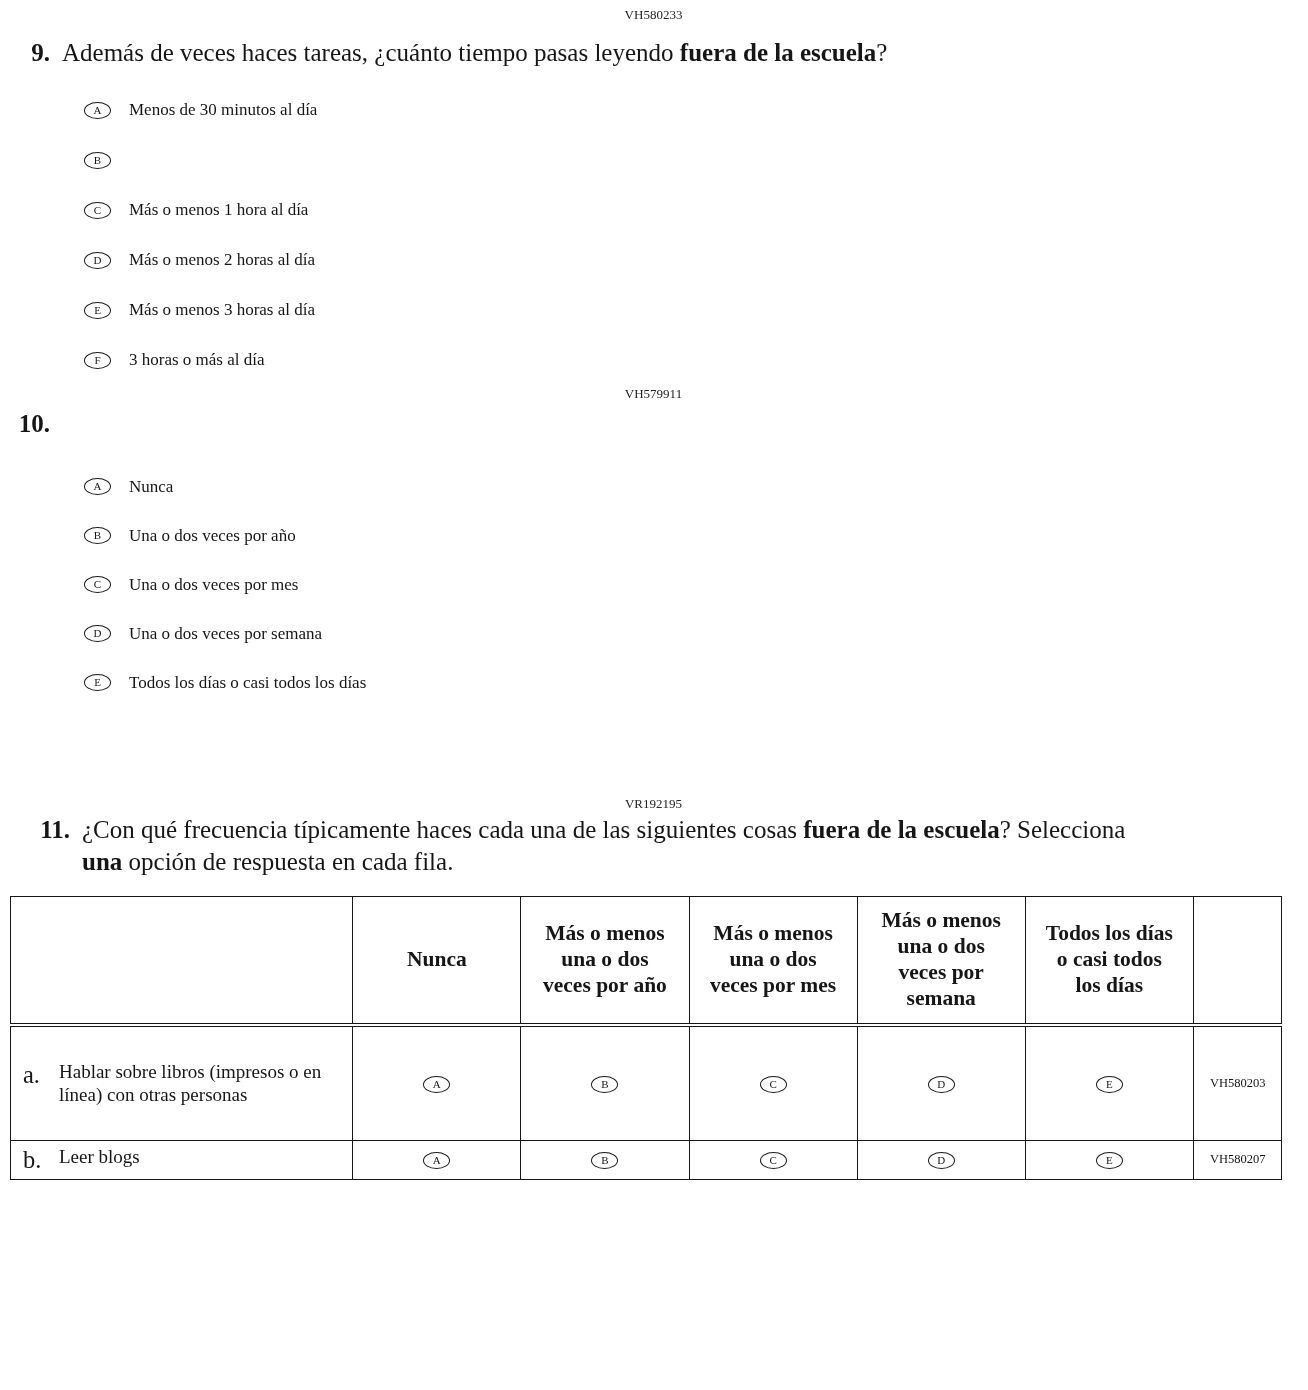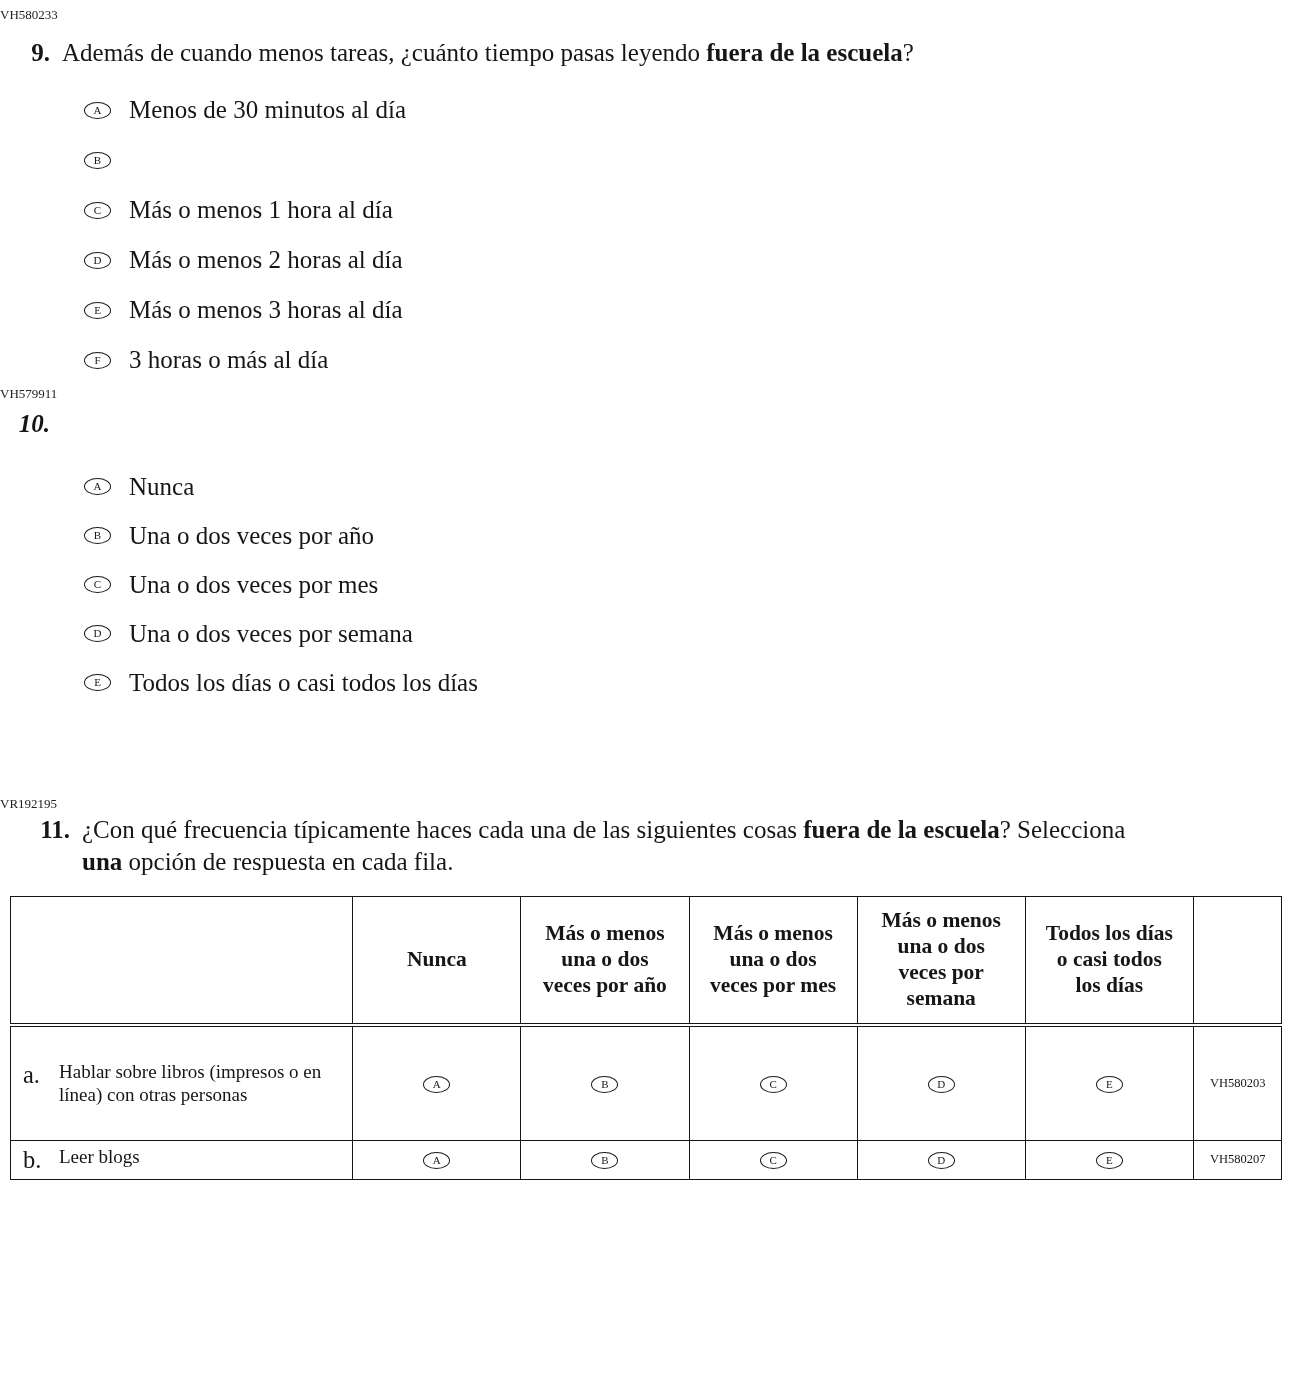--- a/index.html
+++ b/index.html
@@ -7,21 +7,21 @@
   body {
     width: 1308px; height: 1390px;
     font-family: "Liberation Serif", serif;
     color: #161616;
     overflow: hidden;
   }
   .page { width: 1308px; height: 1390px; position: relative; }
 
   .code {
     font-size: 13px;
-    text-align: left;
+    text-align: center;
     padding-right: 1px;
     height: 17px;
     line-height: 17px;
     color: #222;
   }
   .code.top { padding-top: 6px; height: 23px; }
   .code.mid1 { }
   .code.mid2 { margin-top: 88px; }
 
   .question { display: flex; margin-top: 14px; }
@@ -50,21 +50,21 @@
     justify-content: center;
     width: 27px; height: 17px;
     border: 1.4px solid #1a1a1a;
     border-radius: 50%;
     font-size: 11px;
     line-height: 1;
     flex: none;
     letter-spacing: 0;
   }
   .option .bubble { margin-right: 18px; }
-  .opt-label { font-size: 25px; white-space: nowrap; }
+  .opt-label { font-size: 17px; white-space: nowrap; }
 
   table.grid {
     border-collapse: collapse;
     table-layout: fixed;
     width: 1272px;
     margin: 18px 0 0 10px;
   }
   table.grid th, table.grid td {
     border: 1.5px solid #161616;
     vertical-align: middle;
@@ -101,21 +101,21 @@
 </head>
 <body>
 
 <div class="page">
 
   <div class="code top">VH580233</div>
 
   <section>
     <div class="question">
       <span class="q-num">9.</span>
-      <p class="q-text"><span>Además de cuando menos tareas, ¿cuánto tiempo pasas leyendo </span><span class="b">fuera de la escuela</span><span>?</span></p>
+      <p class="q-text"><span>Además de veces haces tareas, ¿cuánto tiempo pasas leyendo </span><span class="b">fuera de la escuela</span><span>?</span></p>
     </div>
     <div class="options">
       <div class="option">
         <span class="bubble">A</span>
         <span class="opt-label">Menos de 30 minutos al día</span>
       </div>
       <div class="option">
         <span class="bubble">B</span>
       </div>
       <div class="option">
@@ -133,21 +133,21 @@
       <div class="option">
         <span class="bubble">F</span>
         <span class="opt-label">3 horas o más al día</span>
       </div>
     </div>
   </section>
 
   <div class="code mid1">VH579911</div>
 
   <section>
-    <div class="question" style="margin-top:6px;font-style:italic;">
+    <div class="question" style="margin-top:6px;">
       <span class="q-num">10.</span>
     </div>
     <div class="options tight" style="margin-top:22px;">
       <div class="option">
         <span class="bubble">A</span>
         <span class="opt-label">Nunca</span>
       </div>
       <div class="option">
         <span class="bubble">B</span>
         <span class="opt-label">Una o dos veces por año</span>

